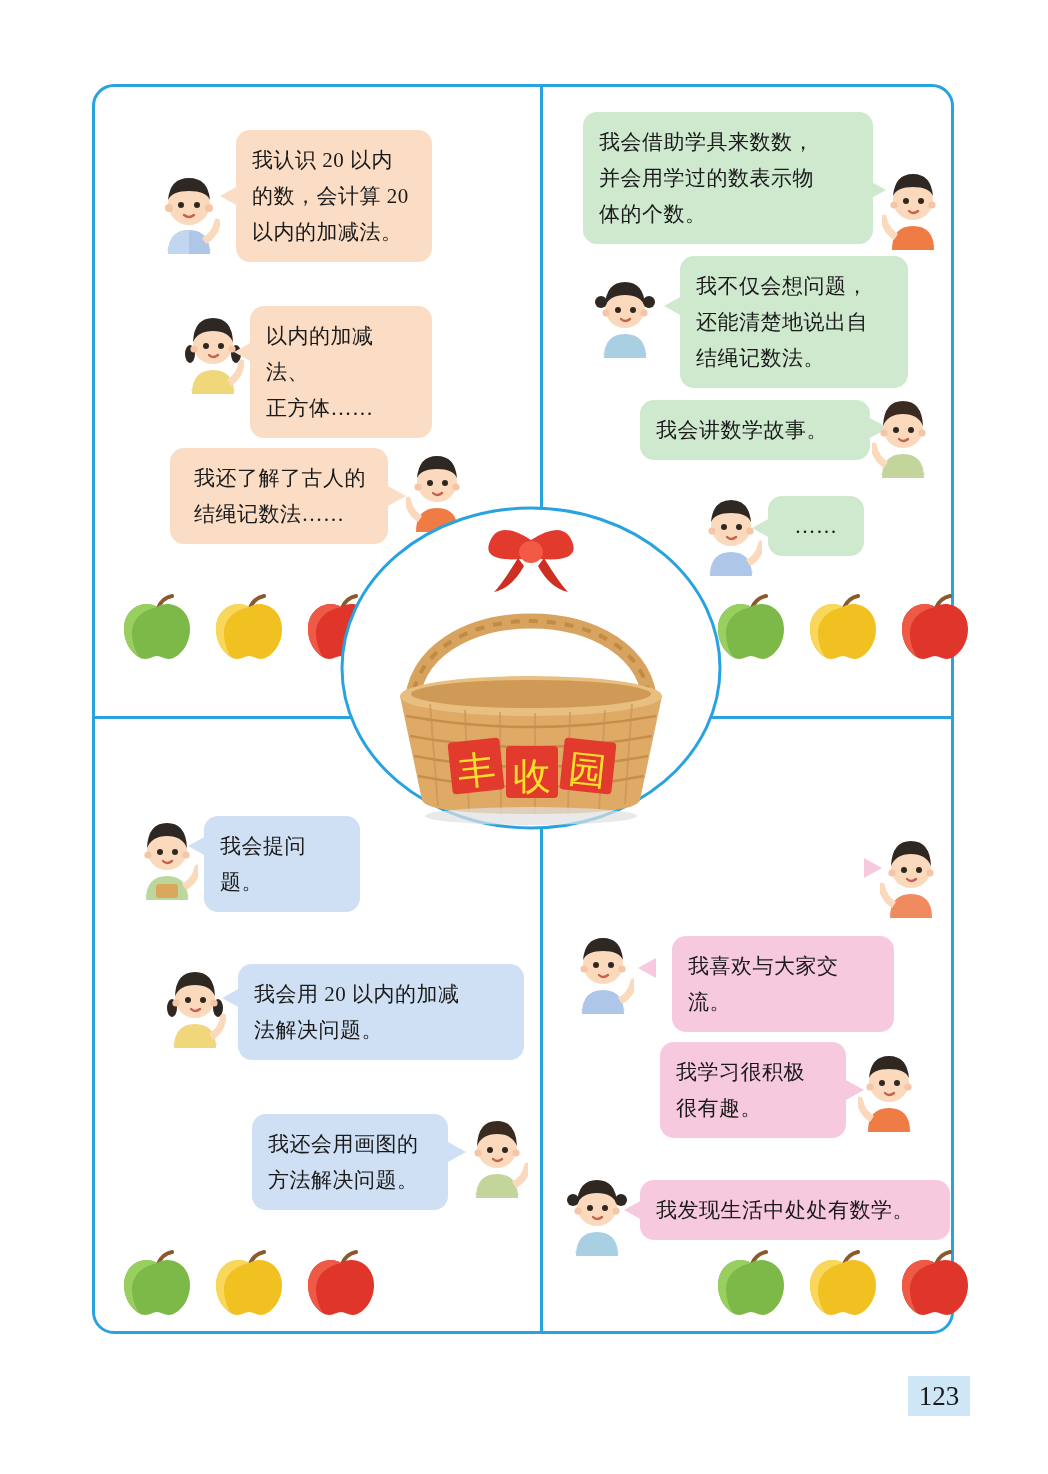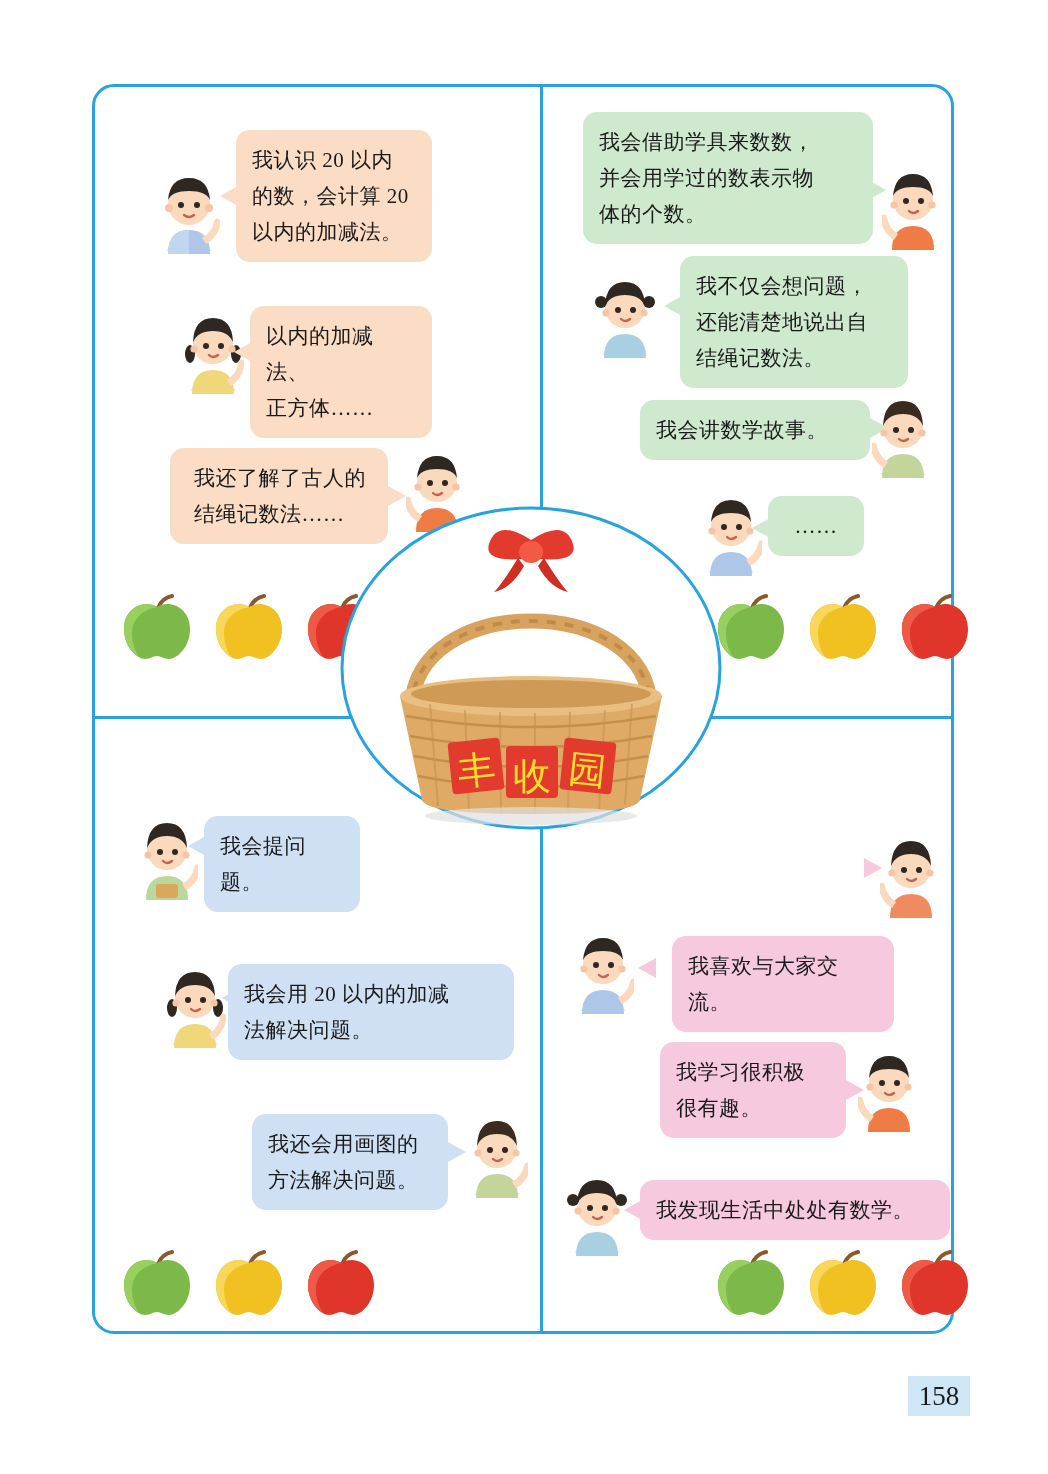--- a/index.html
+++ b/index.html
@@ -354,21 +354,21 @@
     <ellipse cx="8" cy="46" rx="5" ry="9" fill="#2e2722"></ellipse>
     <ellipse cx="54" cy="46" rx="5" ry="9" fill="#2e2722"></ellipse>
     <circle cx="24" cy="38" r="3" fill="#2e2722"></circle>
     <circle cx="39" cy="38" r="3" fill="#2e2722"></circle>
     <path d="M27 47 q4 4 9 0" stroke="#c8604e" stroke-width="2.4" fill="none" stroke-linecap="round"></path>
     <circle cx="12" cy="41" r="3.6" fill="#f6c5a5"></circle>
     <circle cx="50" cy="41" r="3.6" fill="#f6c5a5"></circle>
     <path d="M45 72 q10-7 11-17 q1-5 5-3 q3 2 1 7 q-3 13-13 19z" fill="#fbd9bd"></path>
   </svg>
 
-  <div class="bubble blue" style="left:228px; top:964px; width:286px;">我会用 20 以内的加减
+  <div class="bubble blue" style="left:238px; top:964px; width:286px;">我会用 20 以内的加减
 法解决问题。</div>
   <div class="tail left blue" style="left:222px; top:988px;"></div>
 
   <svg class="kid" style="left:466px; top:1112px;" viewBox="0 0 62 86">
     <ellipse cx="31" cy="82" rx="22" ry="4" fill="#e6e6e6"></ellipse>
     <path d="M10 86 q0-24 21-24 q21 0 21 24 z" fill="#c3d59a"></path>
     <circle cx="31" cy="36" r="20" fill="#fbd9bd"></circle>
     <path d="M11 34 q1-25 20-25 q19 0 20 25 q-5-12-20-12 q-15 0-20 12z" fill="#3a2a20"></path>
     <circle cx="24" cy="38" r="3" fill="#2e2722"></circle>
     <circle cx="39" cy="38" r="3" fill="#2e2722"></circle>
@@ -476,15 +476,15 @@
       <path d="M35 13 c-13-8-33 1-33 22 c0 18 13 30 21 30 c5 0 8-3 12-3 c4 0 7 3 12 3 c8 0 21-12 21-30 c0-21-20-30-33-22z" fill="#f0c120"></path>
       <path d="M35 13 c-13-8-33 1-33 22 c0 14 8 24 15 28 c-5-8-7-16-7-24 c0-13 10-23 25-26z" fill="#f8d75a"></path>
     </svg>
     <svg class="apple" viewBox="0 0 70 66">
       <path d="M36 14 q4-10 14-12" stroke="#8a5a2b" stroke-width="4" fill="none" stroke-linecap="round"></path>
       <path d="M35 13 c-13-8-33 1-33 22 c0 18 13 30 21 30 c5 0 8-3 12-3 c4 0 7 3 12 3 c8 0 21-12 21-30 c0-21-20-30-33-22z" fill="#e0352b"></path>
       <path d="M35 13 c-13-8-33 1-33 22 c0 14 8 24 15 28 c-5-8-7-16-7-24 c0-13 10-23 25-26z" fill="#ef5a46"></path>
     </svg>
   </div>
 
-  <div class="page-num">158</div>
+  <div class="page-num">123</div>
 
 </div>
 
 </body></html>

